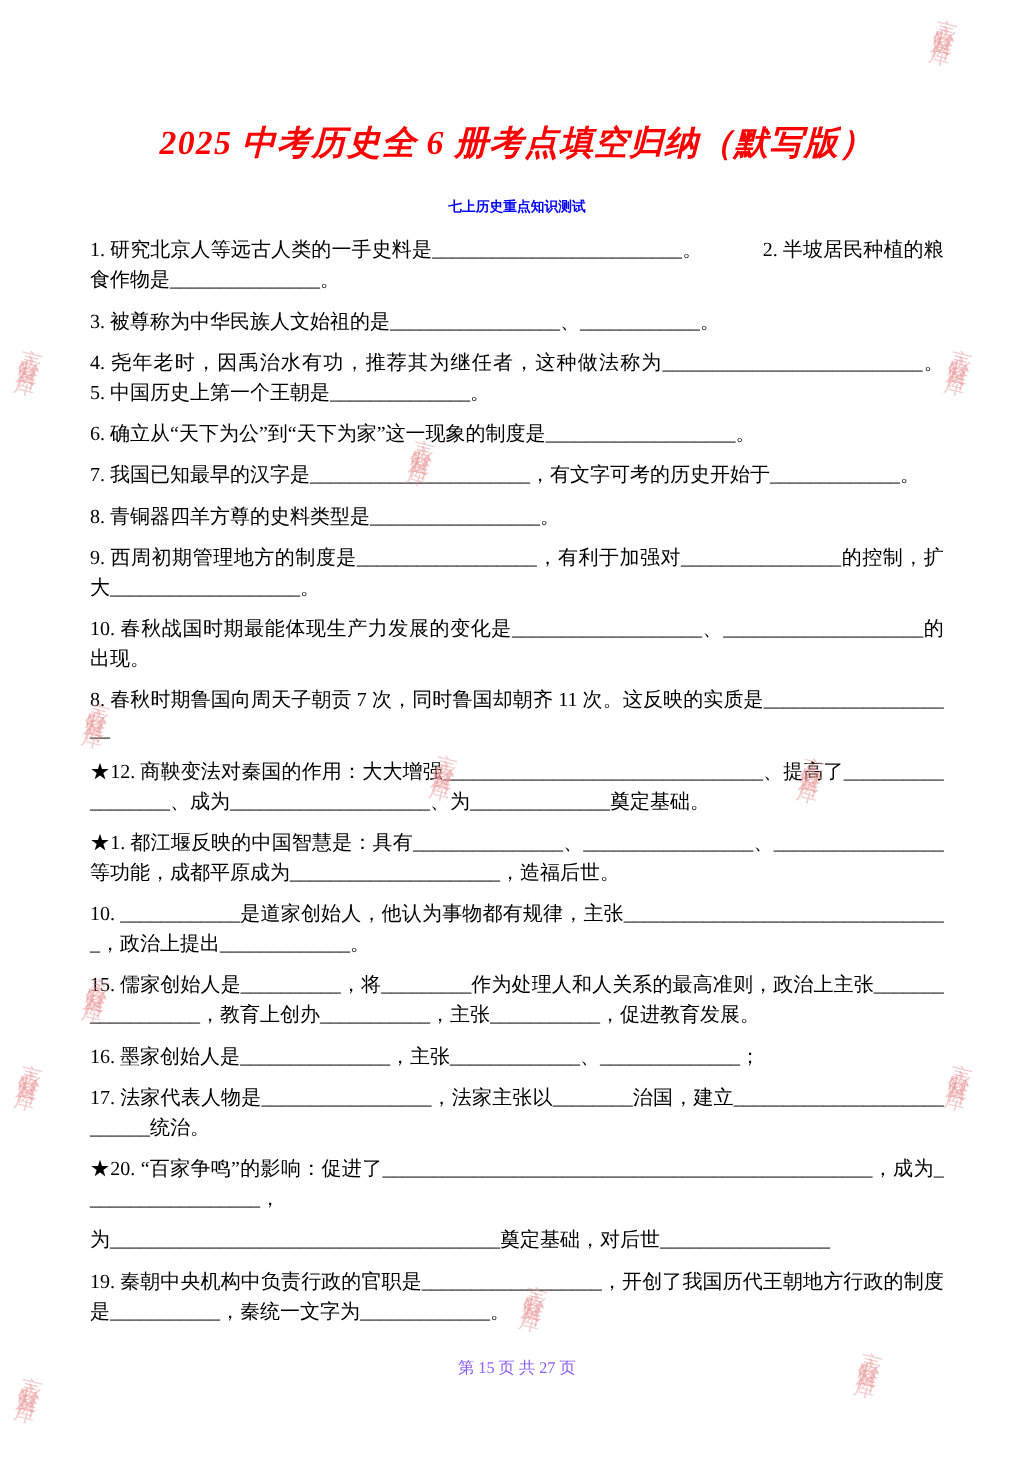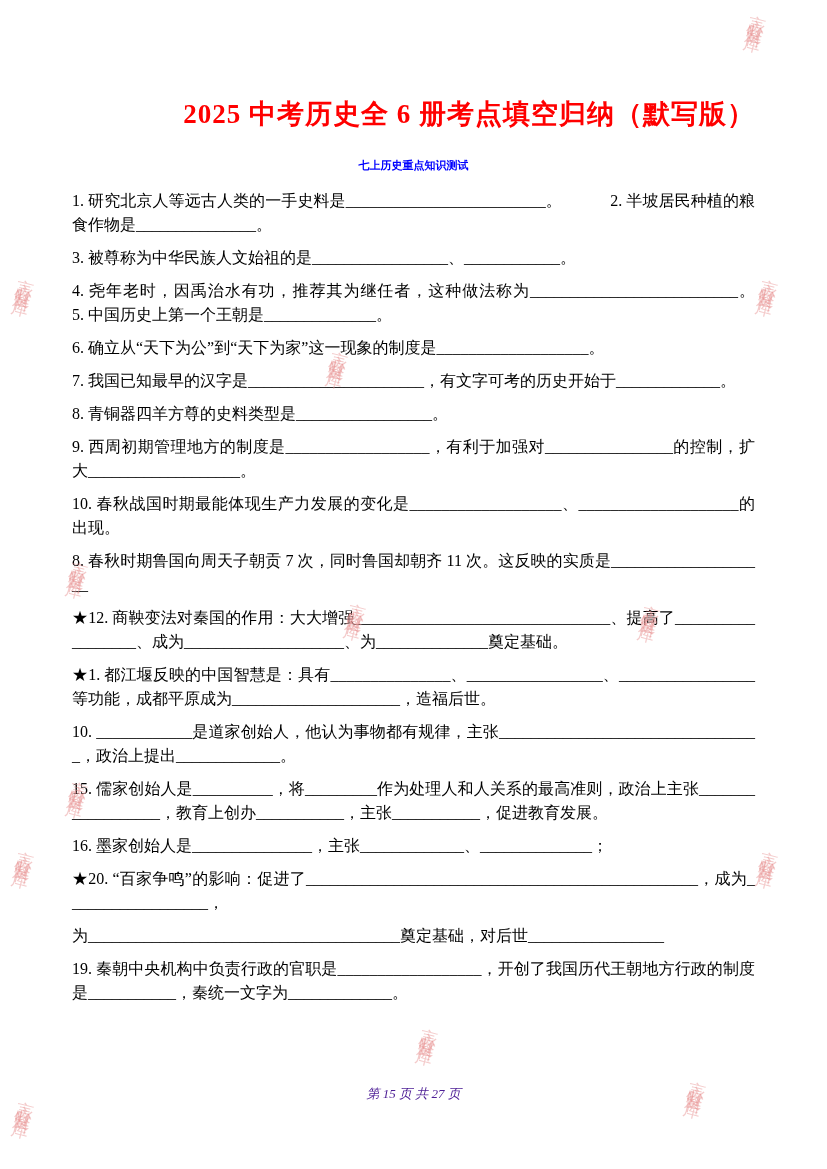--- a/index.html
+++ b/index.html
@@ -10,25 +10,26 @@
     margin: 0 auto;
     background: #ffffff;
     overflow: hidden;
     box-sizing: border-box;
     padding: 96px 72px 0 72px;
     font-family: "Liberation Serif", "DejaVu Serif", serif;
     color: #000000;
   }
   .title {
     margin: 0 0 26px 0;
-    text-align: right;
+    text-align: center;
     font-size: 27px;
     font-weight: bold;
     color: #ff0000;
     letter-spacing: 1px;
+    font-style: italic;
   }
   .subtitle {
     margin: 0 0 16px 0;
     text-align: center;
     font-size: 11px;
     font-weight: bold;
     color: #0000ff;
   }
   .q {
     margin: 0 0 9px 0;
@@ -39,23 +40,22 @@
     position: relative;
     z-index: 1;
   }
   .q.gap-top { margin-top: 6px; }
   .footer {
     position: absolute;
     left: 0; right: 0;
     bottom: 66px;
     text-align: center;
     font-size: 13px;
-    color: #4c1d95;
+    color: #8b5cf6;
     z-index: 1;
-    font-style: italic;
   }
   .watermark-layer {
     position: absolute;
     inset: 0;
     z-index: 2;
     pointer-events: none;
   }
   .wm {
     position: absolute;
     writing-mode: vertical-rl;
@@ -111,19 +111,20 @@
   <p class="q">7. 我国已知最早的汉字是______________________，有文字可考的历史开始于_____________。</p>
   <p class="q">8. 青铜器四羊方尊的史料类型是_________________。</p>
   <p class="q">9. 西周初期管理地方的制度是__________________，有利于加强对________________的控制，扩大___________________。</p>
   <p class="q">10. 春秋战国时期最能体现生产力发展的变化是___________________、____________________的出现。</p>
   <p class="q">8. 春秋时期鲁国向周天子朝贡 7 次，同时鲁国却朝齐 11 次。这反映的实质是____________________</p>
   <p class="q gap-top">★12. 商鞅变法对秦国的作用：大大增强________________________________、提高了__________________、成为____________________、为______________奠定基础。</p>
   <p class="q">★1. 都江堰反映的中国智慧是：具有_______________、_________________、_________________等功能，成都平原成为_____________________，造福后世。</p>
   <p class="q">10. ____________是道家创始人，他认为事物都有规律，主张_________________________________，政治上提出_____________。</p>
   <p class="q">15. 儒家创始人是__________，将_________作为处理人和人关系的最高准则，政治上主张__________________，教育上创办___________，主张___________，促进教育发展。</p>
   <p class="q">16. 墨家创始人是_______________，主张_____________、______________；</p>
+  <p class="q">17. 法家代表人物是_________________，法家主张以________治国，建立___________________________统治。</p>
   <p class="q">★20. “百家争鸣”的影响：促进了_________________________________________________，成为__________________，</p>
   <p class="q gap-top">为_______________________________________奠定基础，对后世_________________</p>
   <p class="q">19. 秦朝中央机构中负责行政的官职是__________________，开创了我国历代王朝地方行政的制度是___________，秦统一文字为_____________。</p>
 
   <div class="footer">第 15 页 共 27 页</div>
 
 </div>
 
 </body></html>

